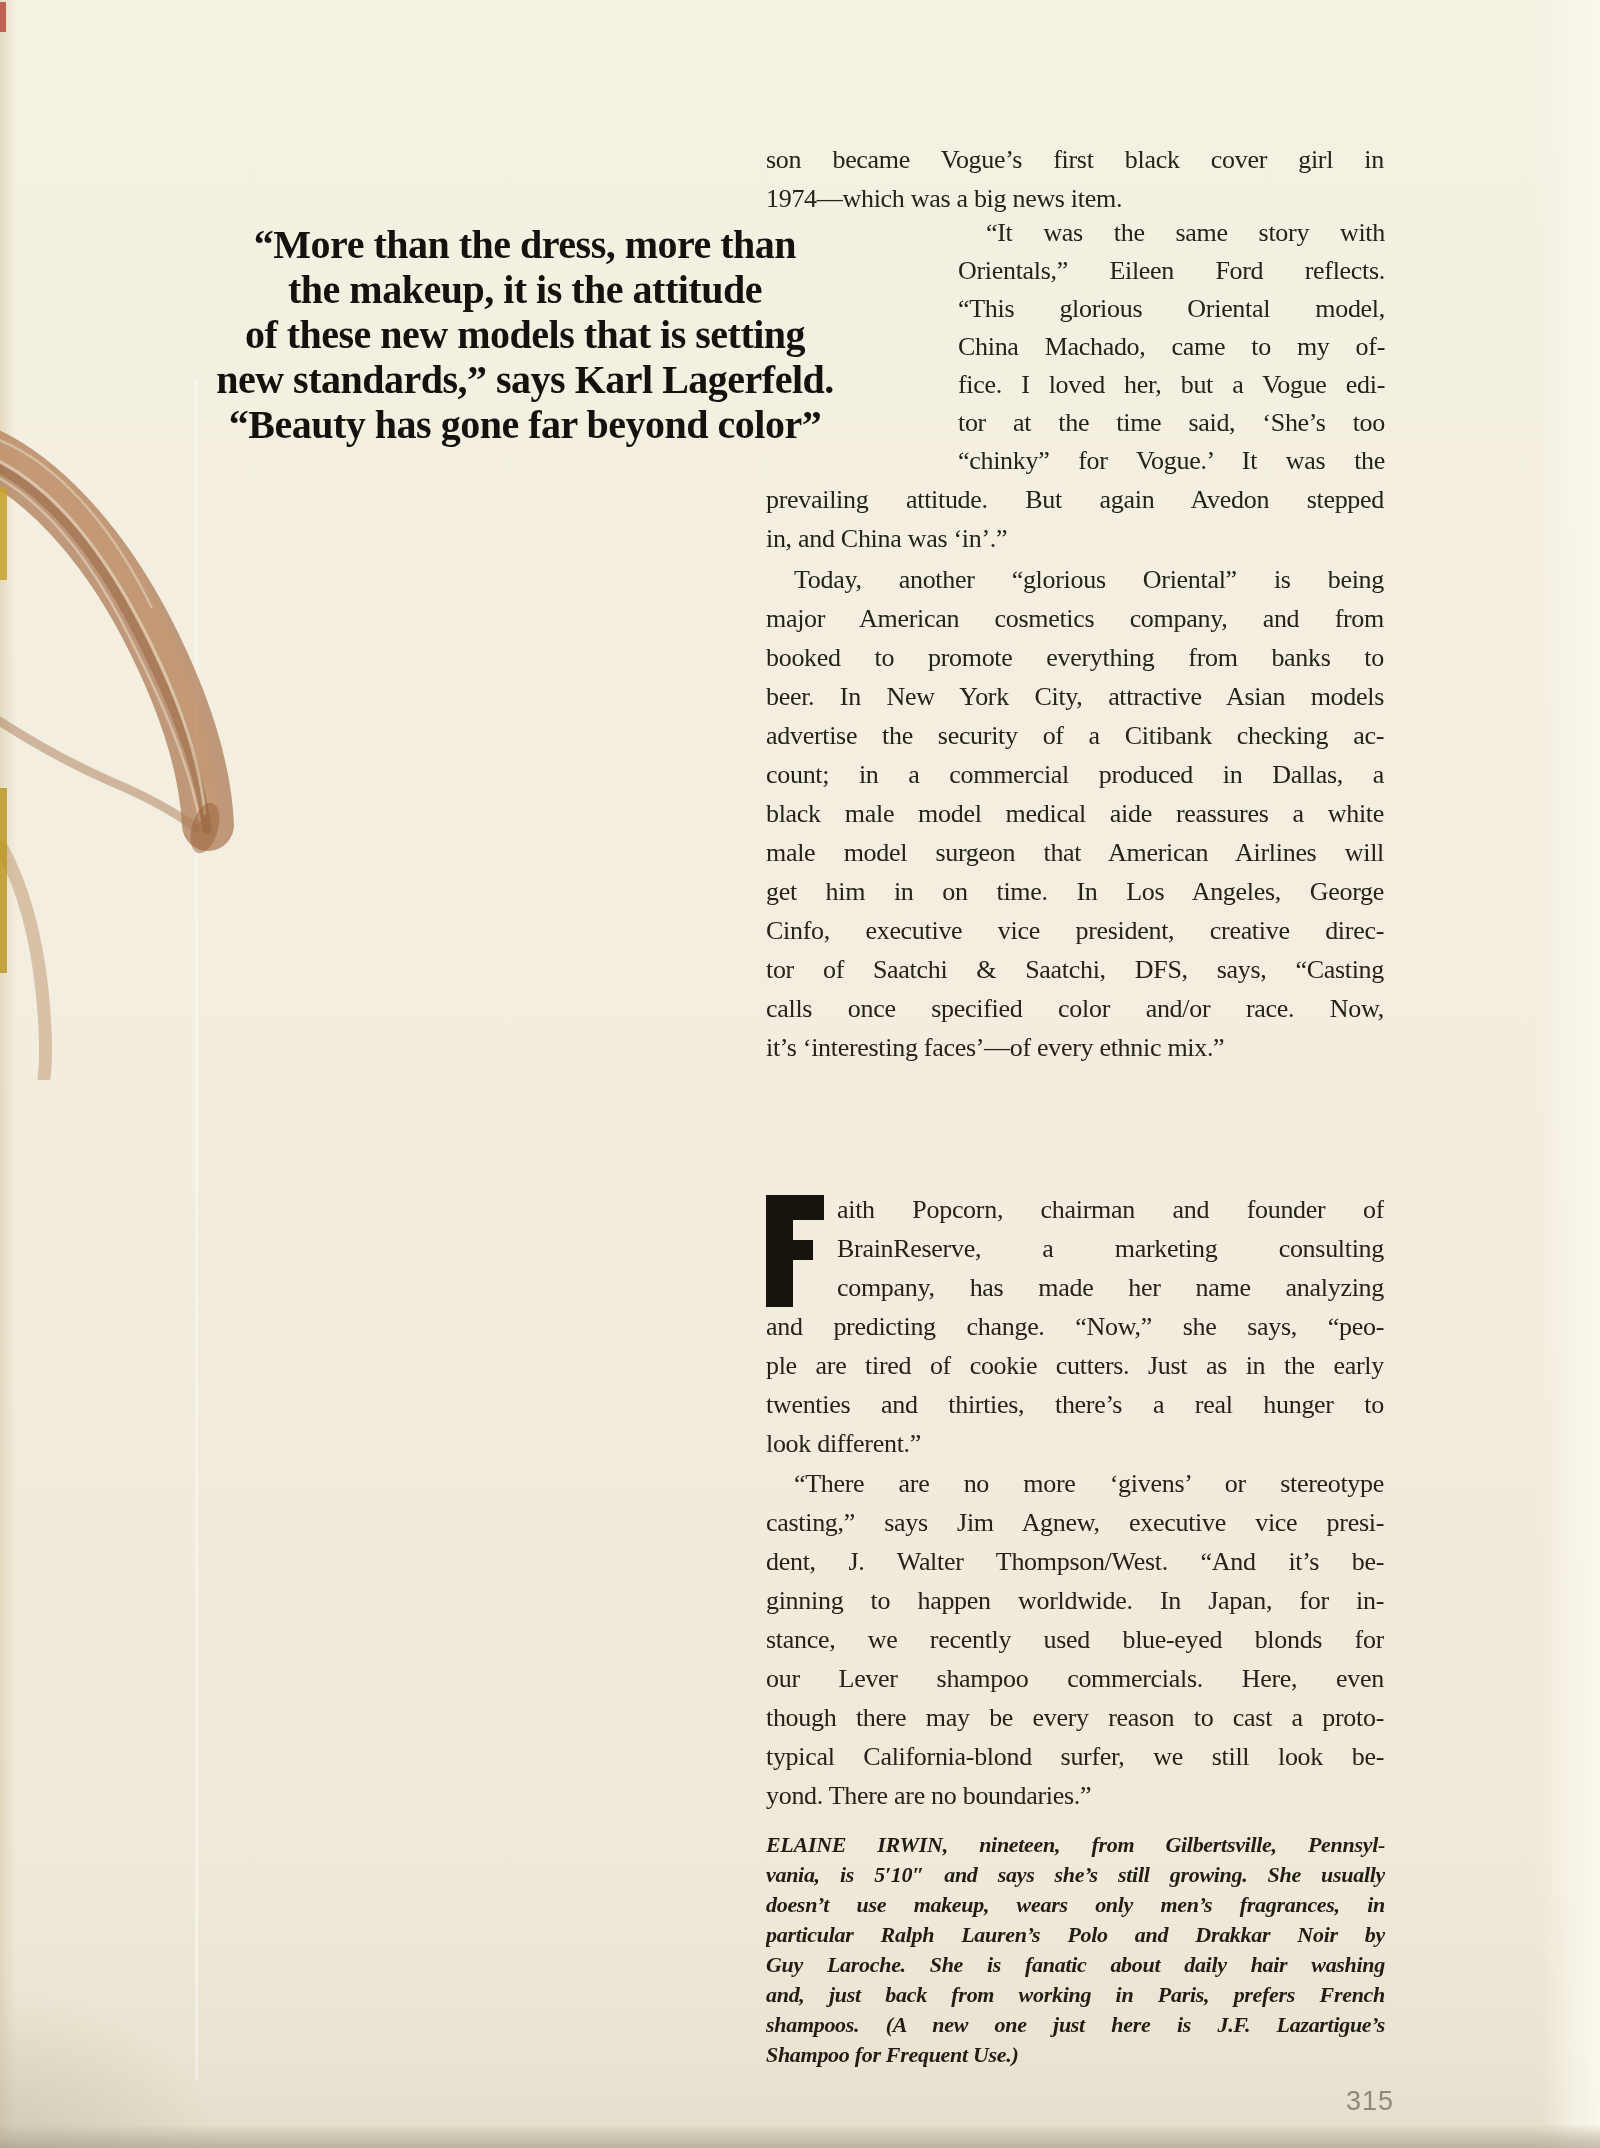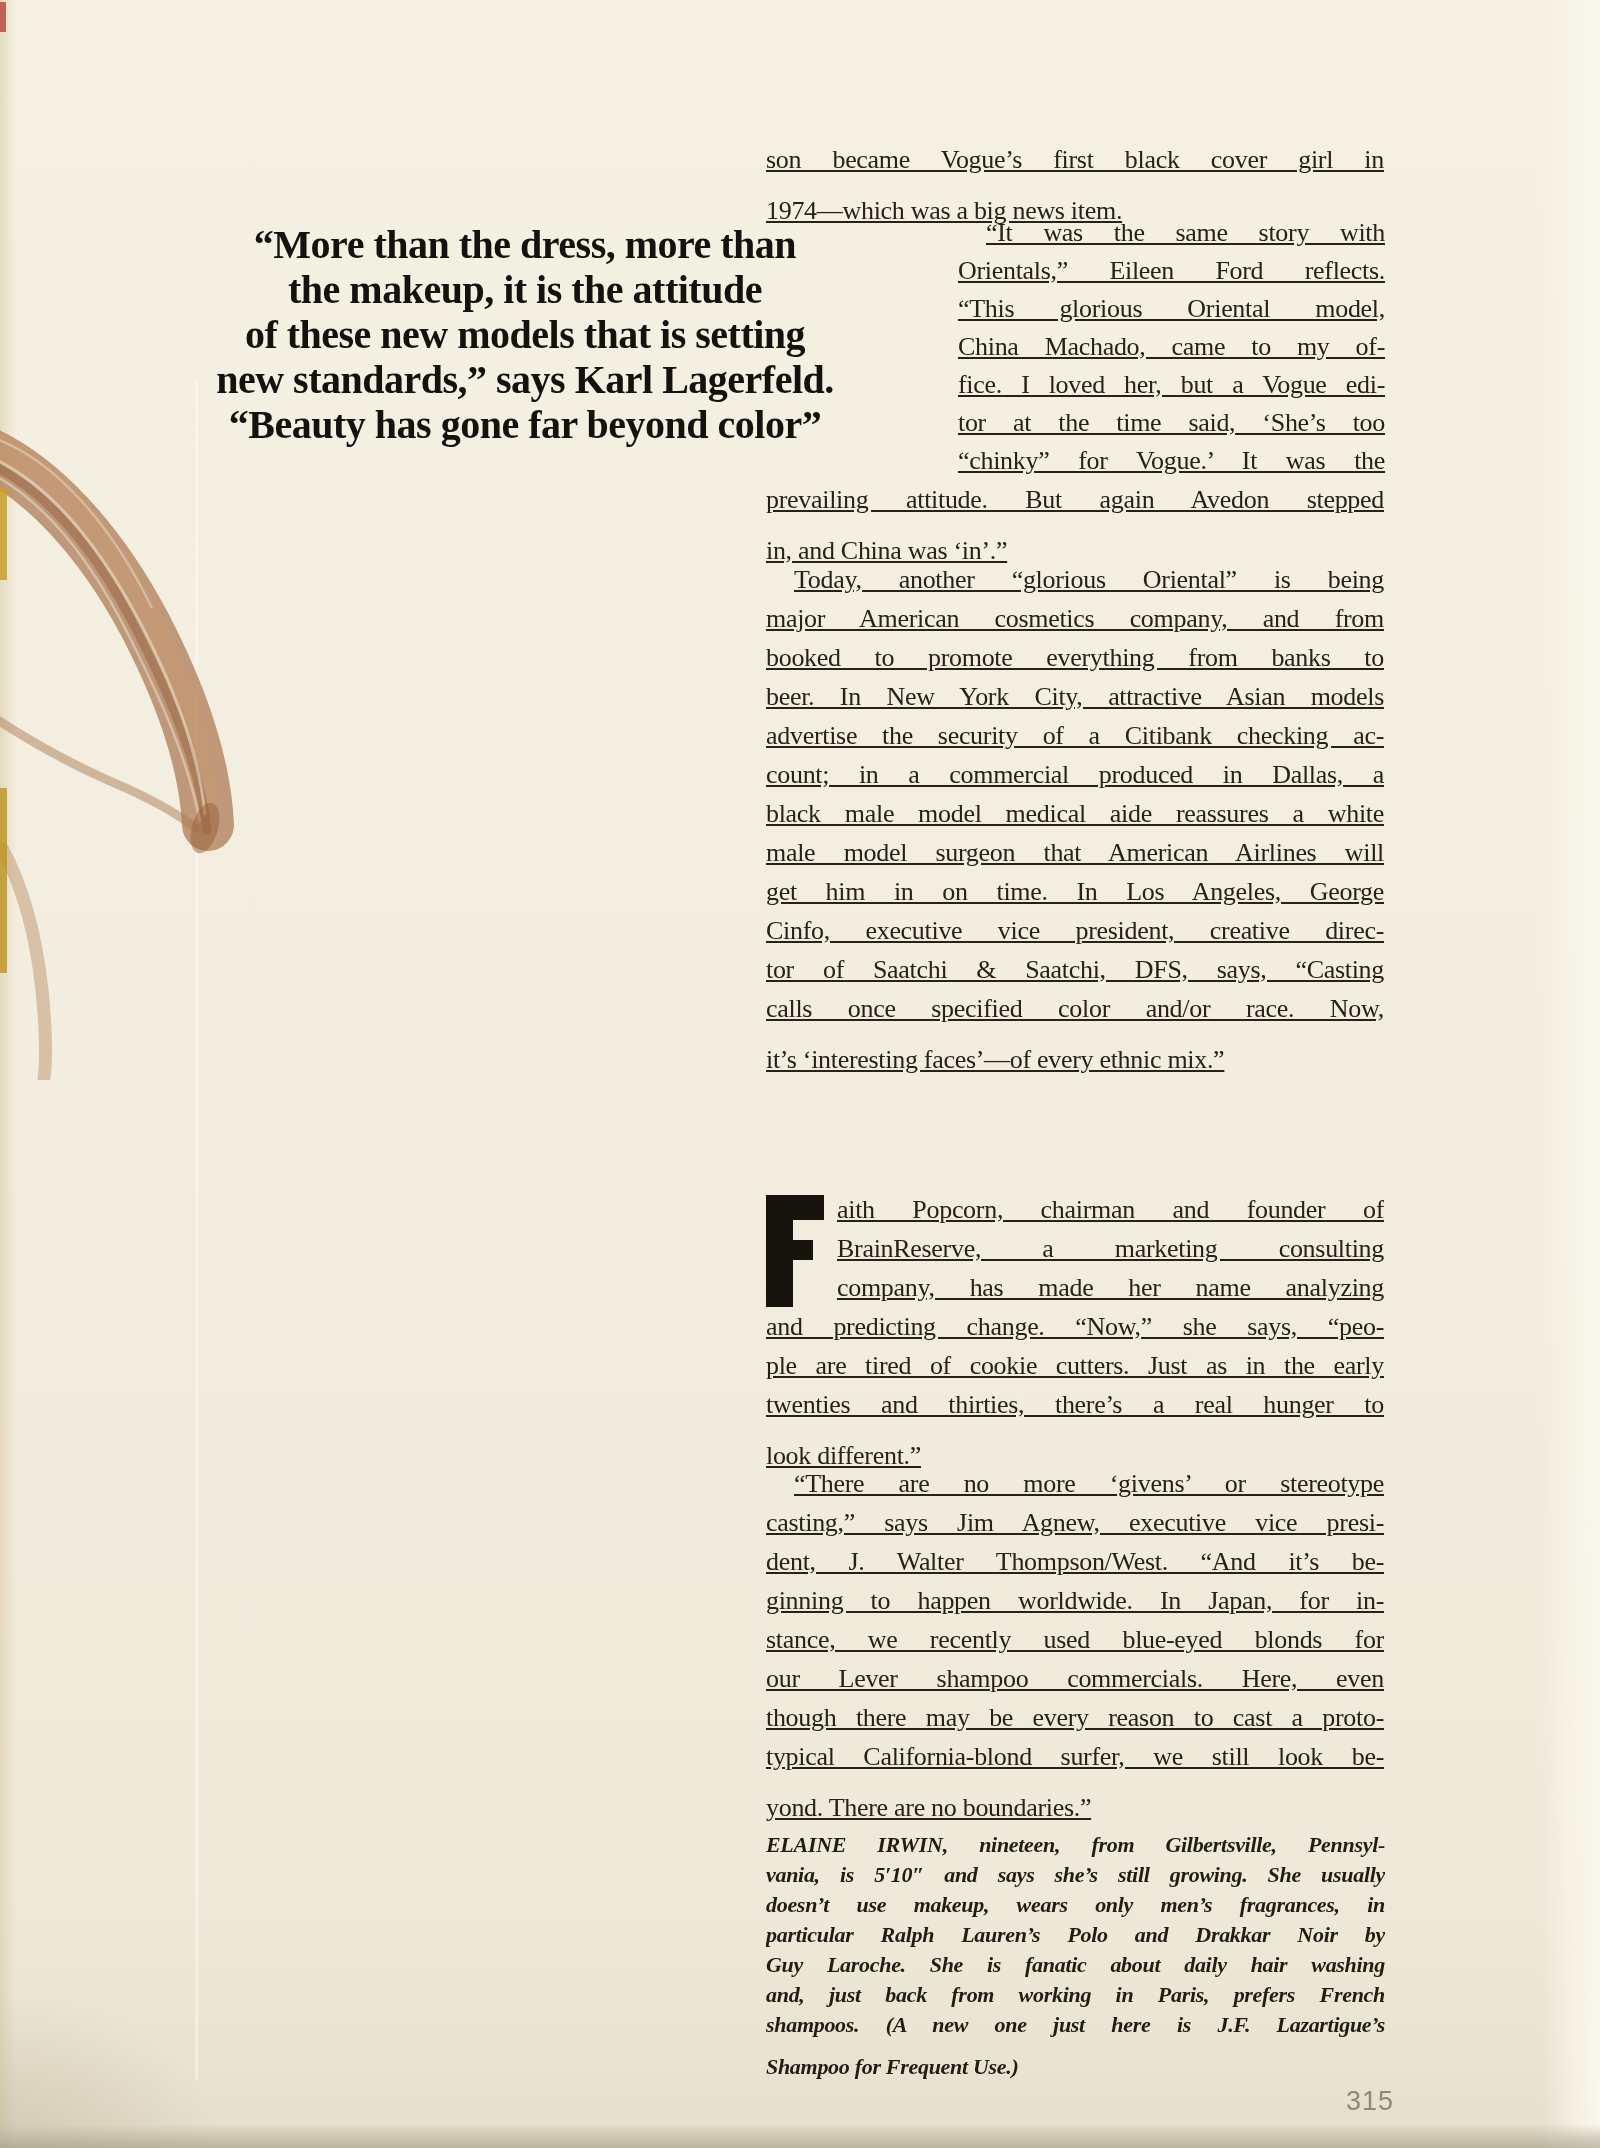--- a/index.html
+++ b/index.html
@@ -29,25 +29,25 @@
   
   .pull-quote{
     position:absolute;left:106px;top:222px;width:838px;
     font-weight:bold;font-size:40px;color:#14120e;
     letter-spacing:-0.5px;
   }
   .pull-quote .tl{height:45px;line-height:45px;text-align:center;text-align-last:center;overflow:hidden;}
 
   
   .tl{overflow:hidden;text-align:justify;text-align-last:justify;}
-  .tl.last{text-align-last:left;margin-top:12px;}
+  .tl.last{text-align-last:left;}
   .tl.ind{text-indent:28px;}
 
   .body-col{position:absolute;font-size:26px;color:#262219;letter-spacing:-0.3px;}
-  .body-col .tl{height:39px;line-height:39px;text-decoration:underline;}
+  .body-col .tl{height:39px;line-height:39px;}
 
   .p-intro{left:766px;top:140px;width:618px;}
   .p-wrap{left:958px;top:214px;width:427px;}
   .p-wrap .tl{height:38px;line-height:38px;}
   .p-after{left:766px;top:480px;width:618px;}
   .p-today{left:766px;top:560px;width:618px;}
   .p-faith{left:766px;top:1190px;width:618px;}
   .p-there{left:766px;top:1464px;width:618px;}
 
   

